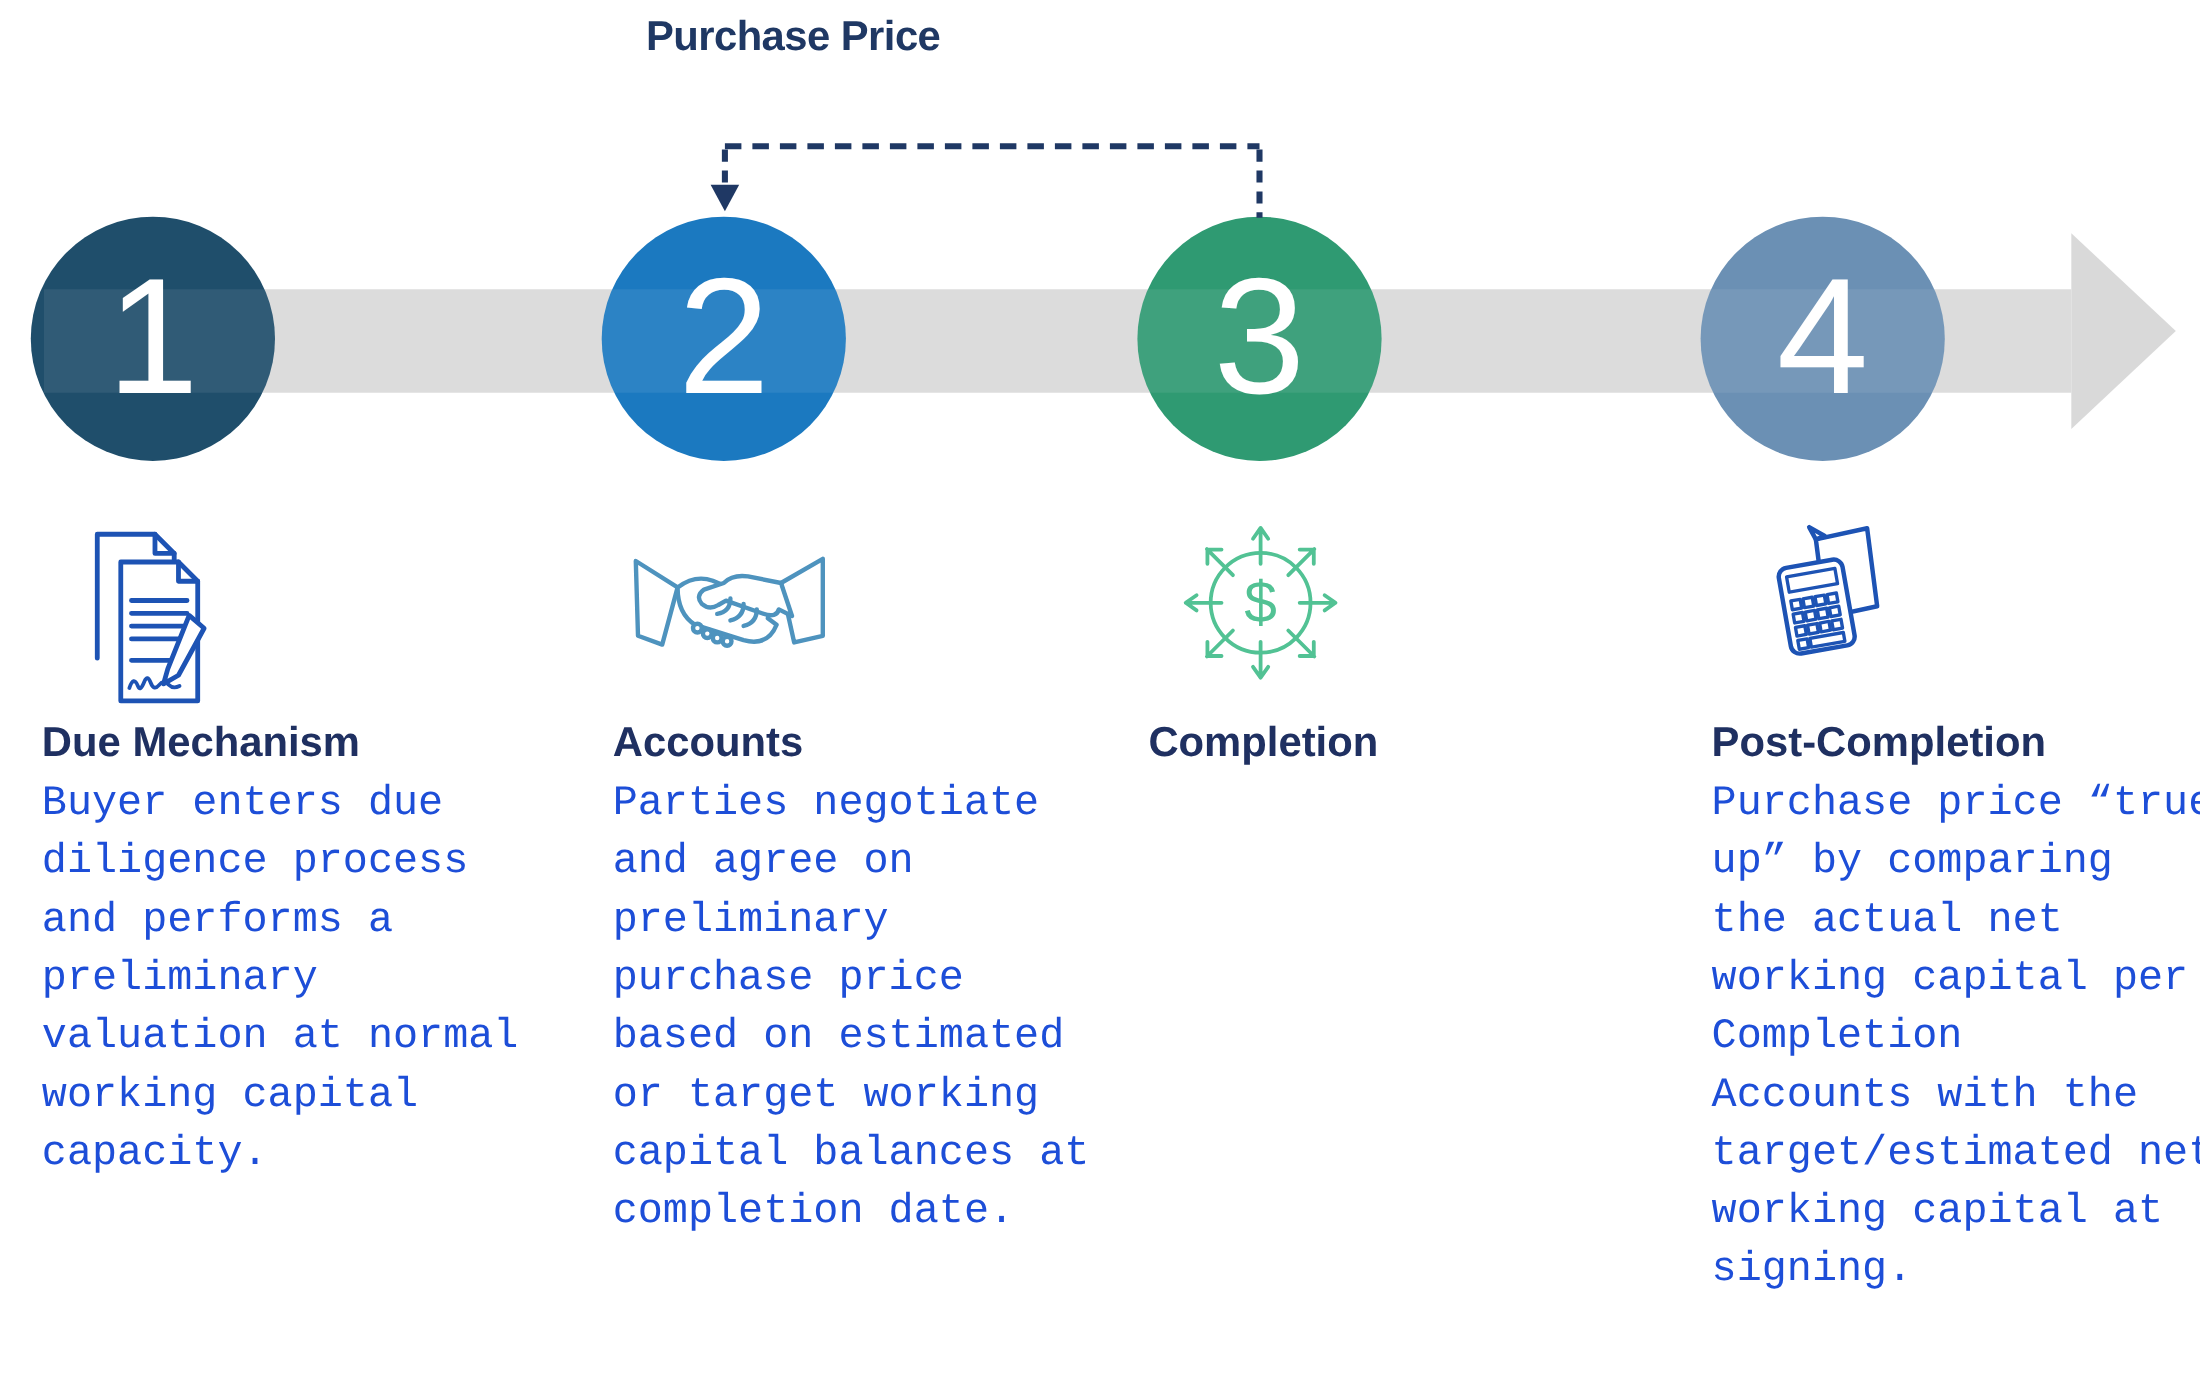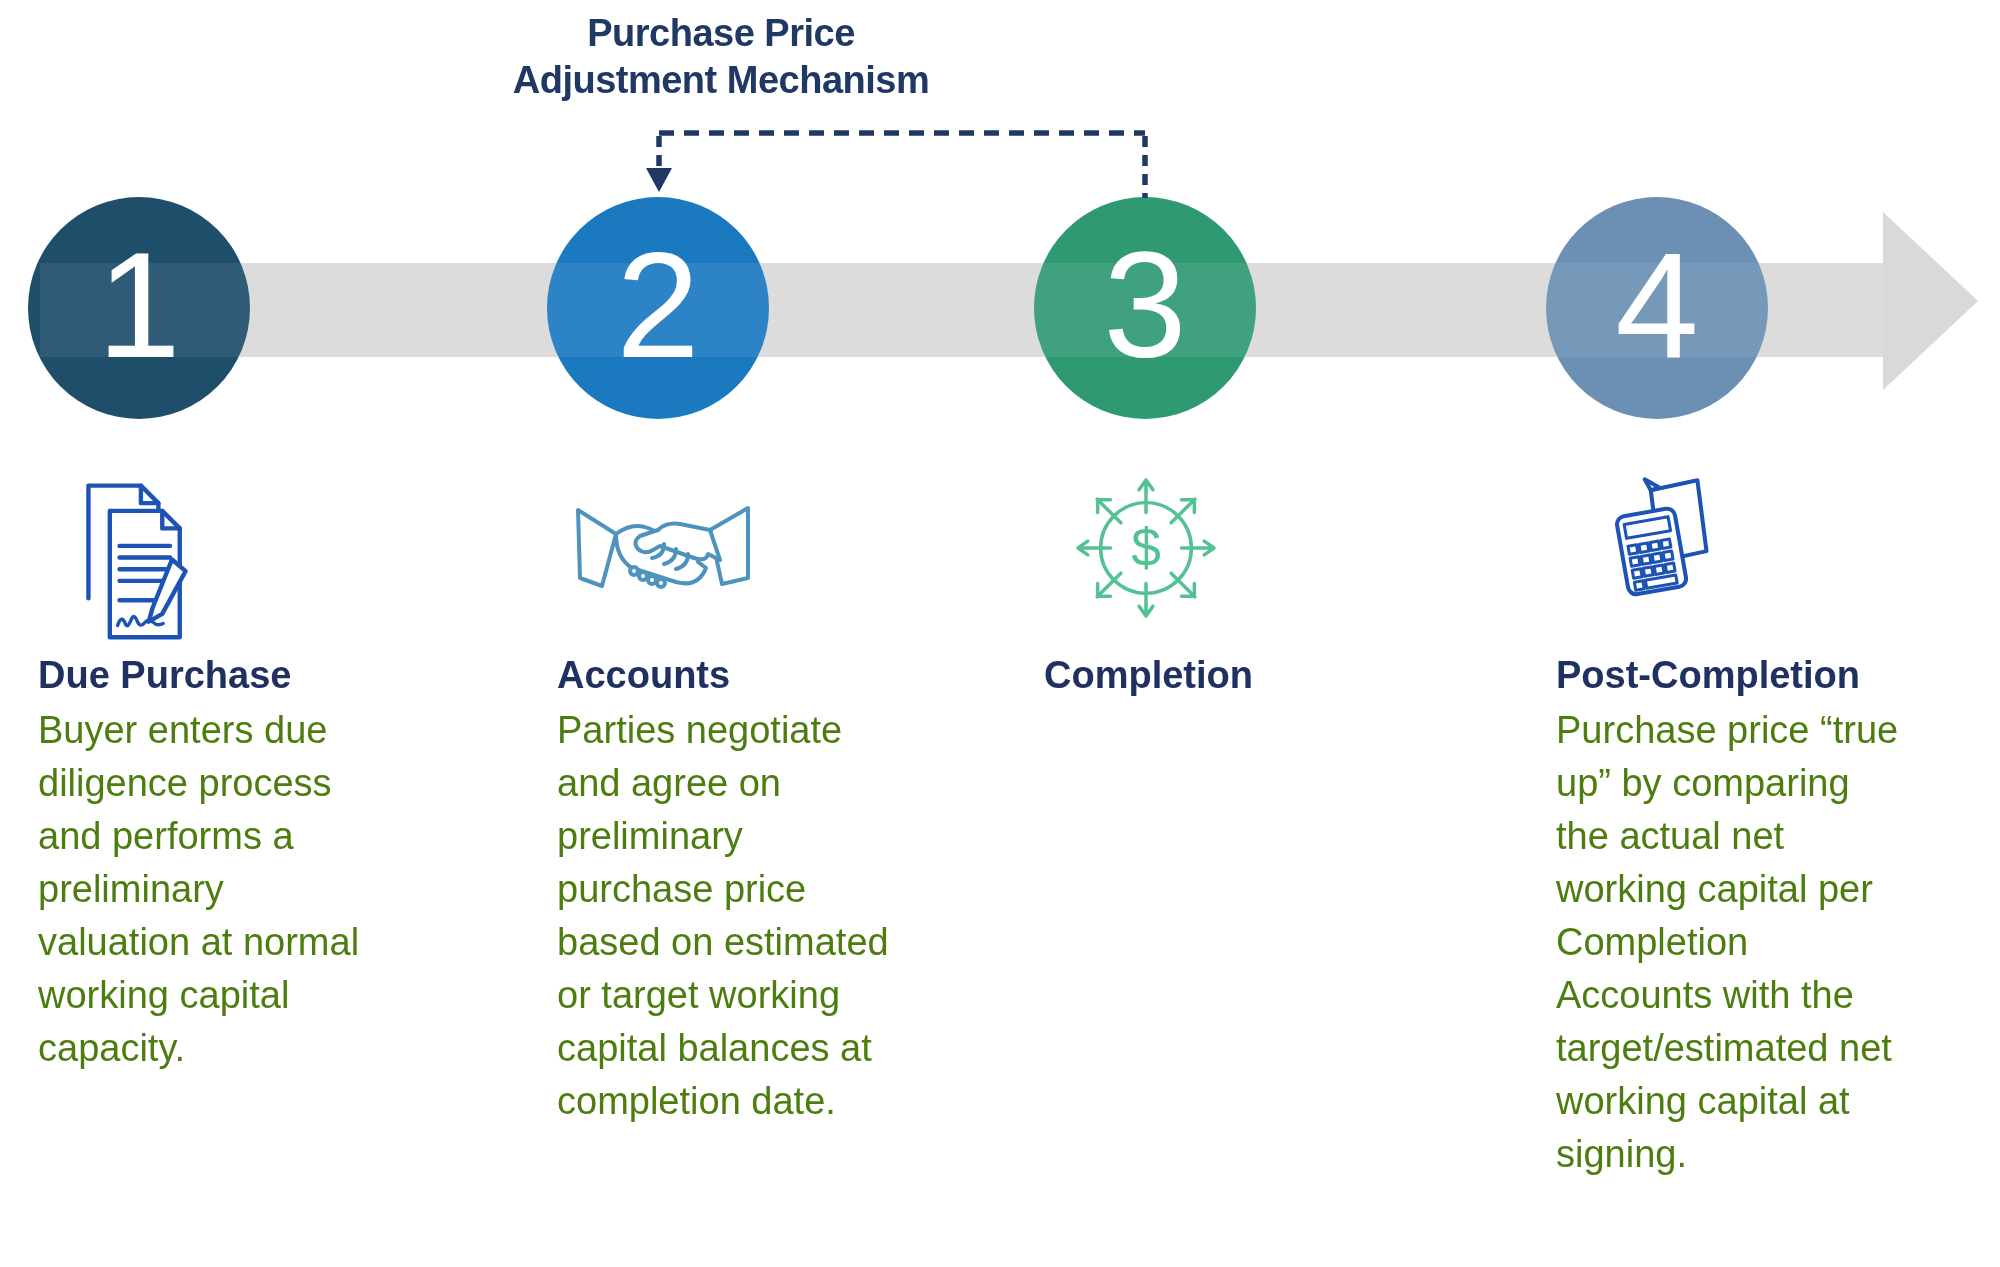--- a/index.html
+++ b/index.html
@@ -31,32 +31,31 @@
   .step1 .icon-wrap{left:50px;top:474px;}
   .step2 .icon-wrap{left:20px;top:498px;}
   .step3 .icon-wrap{left:38px;top:474px;}
   .step4 .icon-wrap{left:46px;top:472px;}
   .step-title{
     position:absolute;left:10px;top:650px;width:465px;
     color:#1f3061;font-size:38px;font-weight:700;line-height:50px;
   }
   .step-desc{
     position:absolute;left:10px;top:704px;width:468px;
-    color:#4d7c0f;font-size:38px;font-weight:400;line-height:53px;white-space:pre-line;
+    color:#1d4ed8;font-size:38px;font-weight:400;line-height:53px;white-space:pre-line;font-family:Liberation Mono, monospace;
   }
   
   .connector{position:absolute;left:0;top:0;z-index:6;pointer-events:none;}
   svg{display:block;}
 </style>
 </head>
 <body>
 
 <div class="title-block">
   <div>Purchase Price</div>
-  <div>Adjustment Mechanism</div>
 </div>
 
 <svg class="connector" width="2000" height="260" viewBox="0 0 2000 260">
   <path d="M659,133 H1145" fill="none" stroke="#1f3864" stroke-width="5.5" stroke-dasharray="15 10"></path>
   <path d="M659,136 V170" fill="none" stroke="#1f3864" stroke-width="5.5" stroke-dasharray="11 8"></path>
   <path d="M646,168 L672,168 L659,192 Z" fill="#1f3864"></path>
   <path d="M1145,136 V198" fill="none" stroke="#1f3864" stroke-width="5.5" stroke-dasharray="11 8"></path>
 </svg>
 
 <div class="band"></div>
@@ -71,21 +70,21 @@
     <svg width="118" height="170" viewBox="0 0 120 175" fill="none" stroke="#1d53b4" stroke-width="4.5" stroke-linejoin="round" stroke-linecap="round">
       <path d="M10,128 V12 H64 L82,30 V60" fill="#ffffff"></path>
       <path d="M64,12 V30 H82" fill="none"></path>
       <path d="M32,38 H86 L104,56 V168 H32 Z" fill="#ffffff"></path>
       <path d="M86,38 V56 H104" fill="none"></path>
       <path d="M42,74 H94 M42,86 H94 M42,98 H94 M42,110 H94 M42,130 H78" fill="none"></path>
       <path d="M96,88 L110,100 L86,144 L72,152 L76,138 Z" fill="#ffffff"></path>
       <path d="M40,156 q4,-12 8,-2 q2,6 6,-4 q3,-7 6,1 q3,8 8,2 q4,-5 9,0 q4,4 10,1" fill="none" stroke-width="3.5"></path>
     </svg>
   </div>
-  <div class="step-title">Due Purchase</div>
+  <div class="step-title">Due Mechanism</div>
   <div class="step-desc">Buyer enters due
 diligence process
 and performs a
 preliminary
 valuation at normal
 working capital
 capacity.</div>
 </div>
 
 <div class="step step2">

